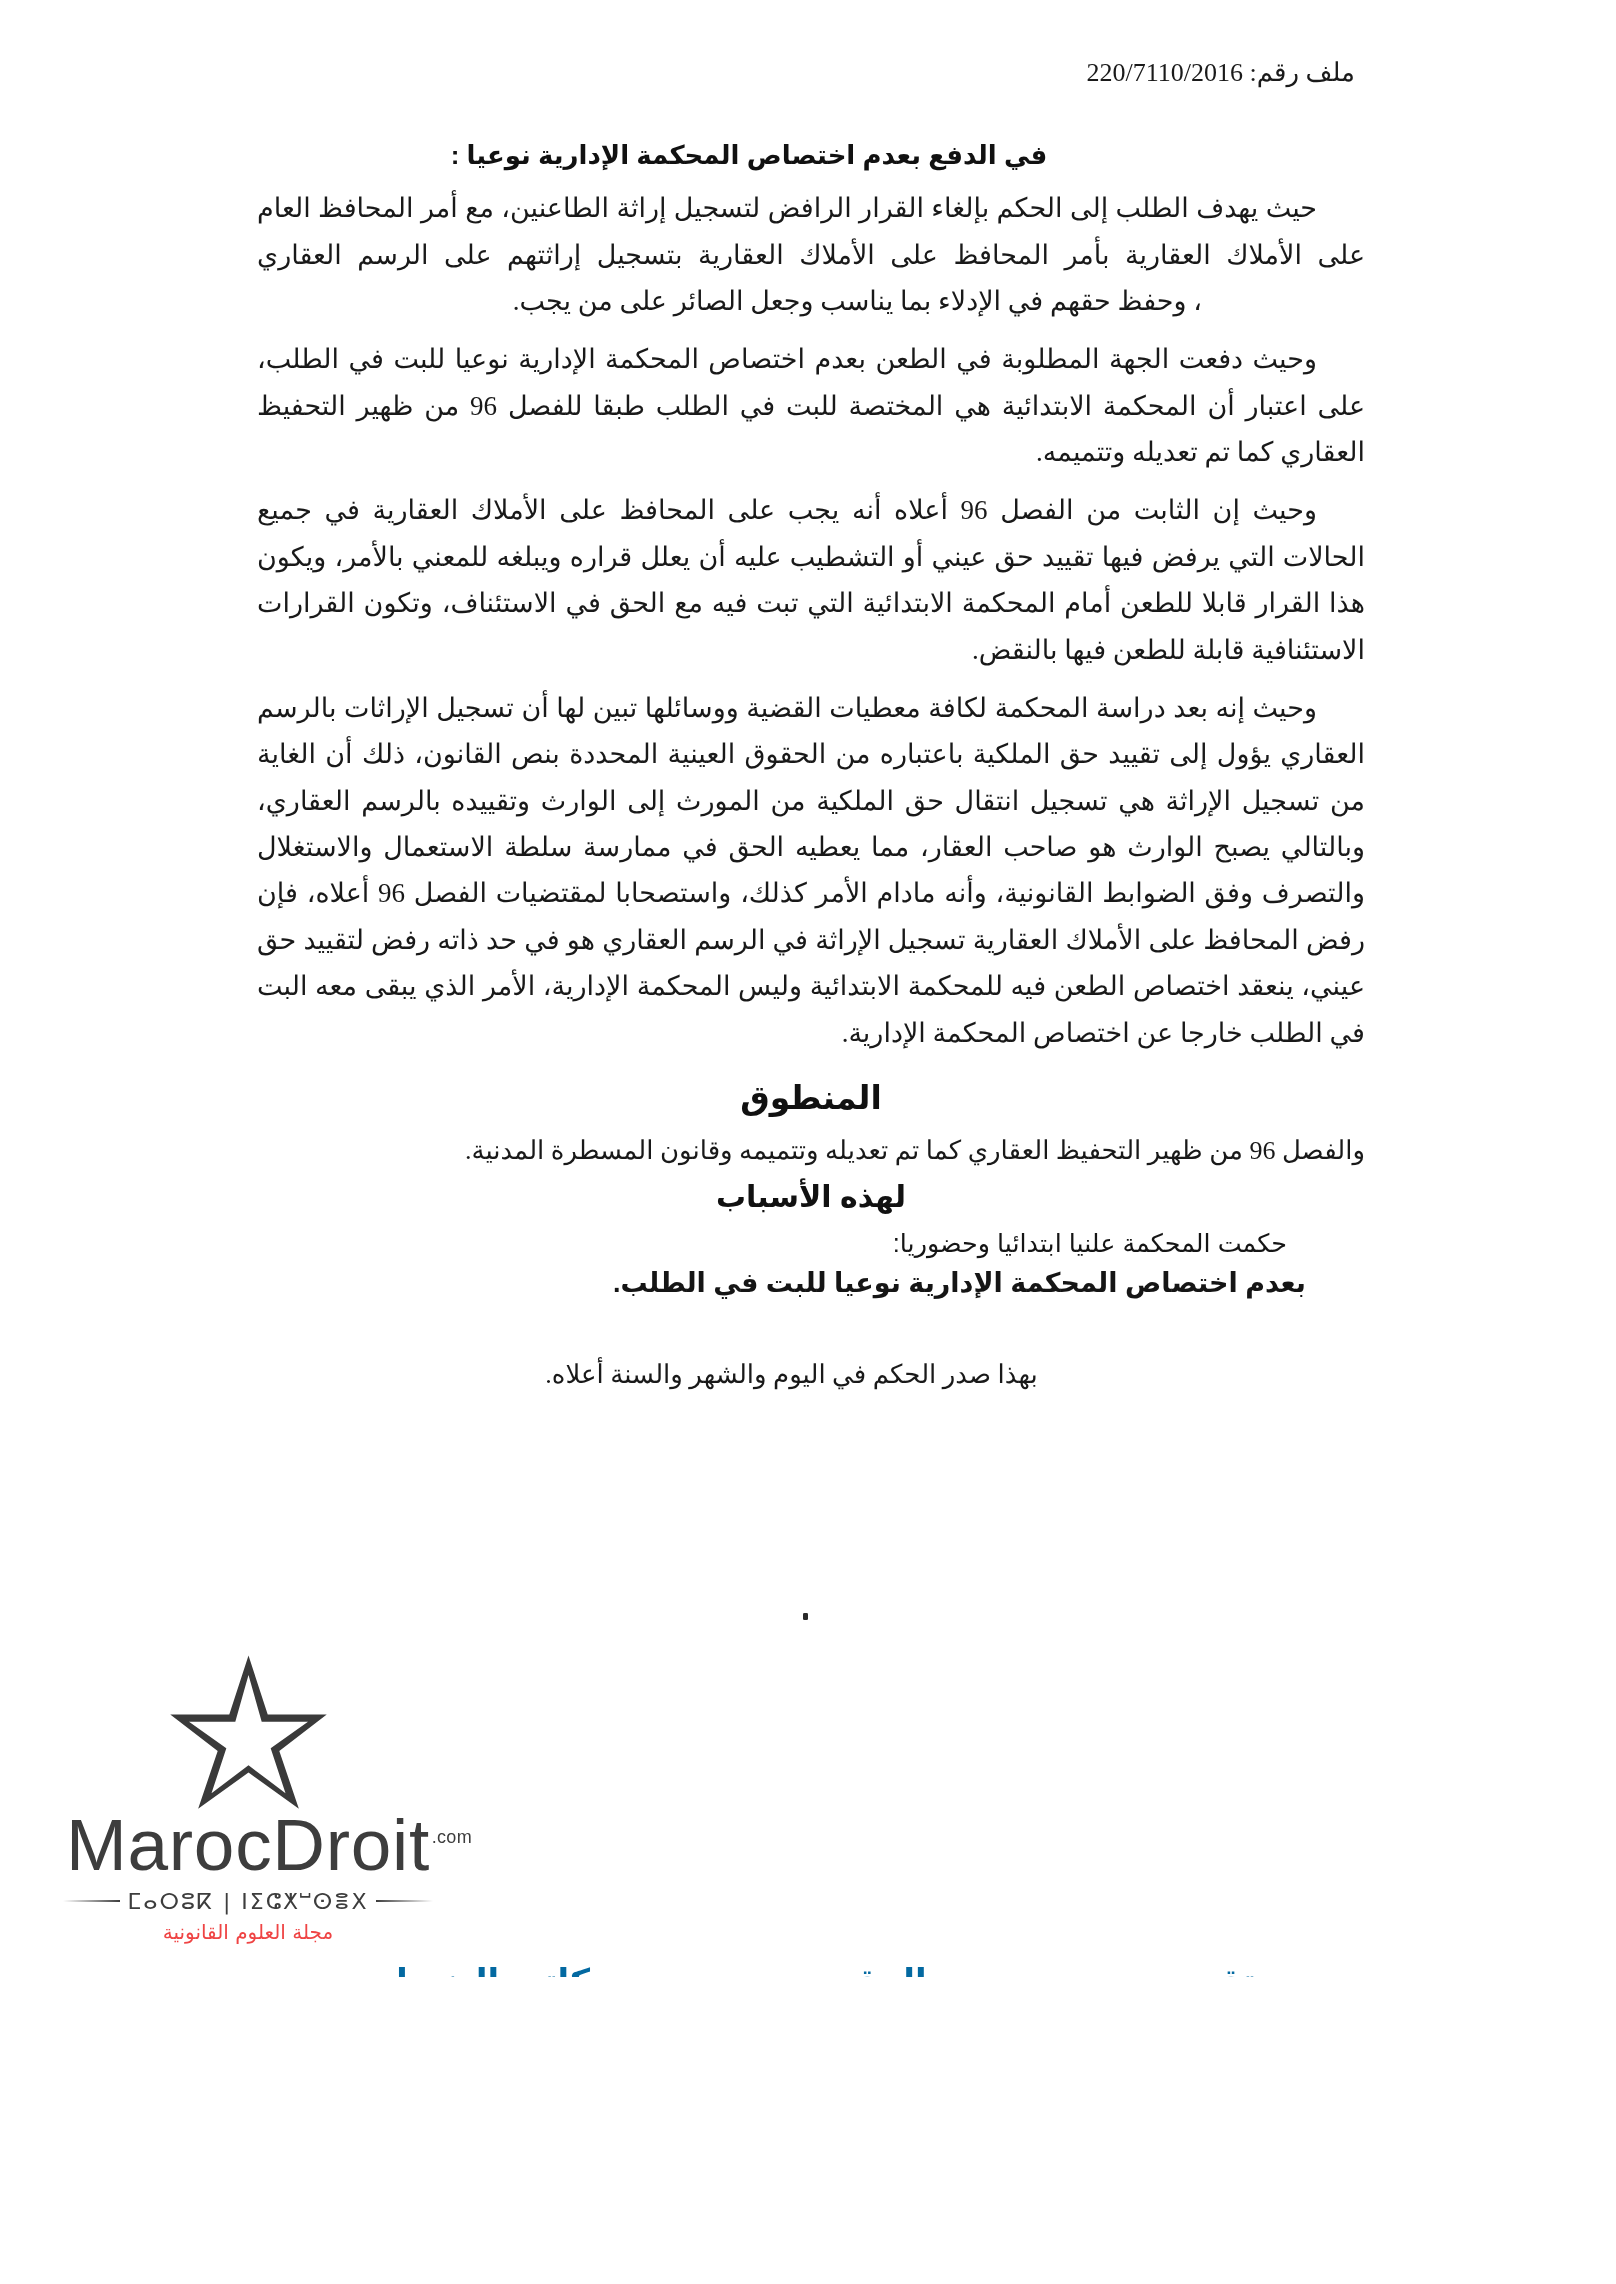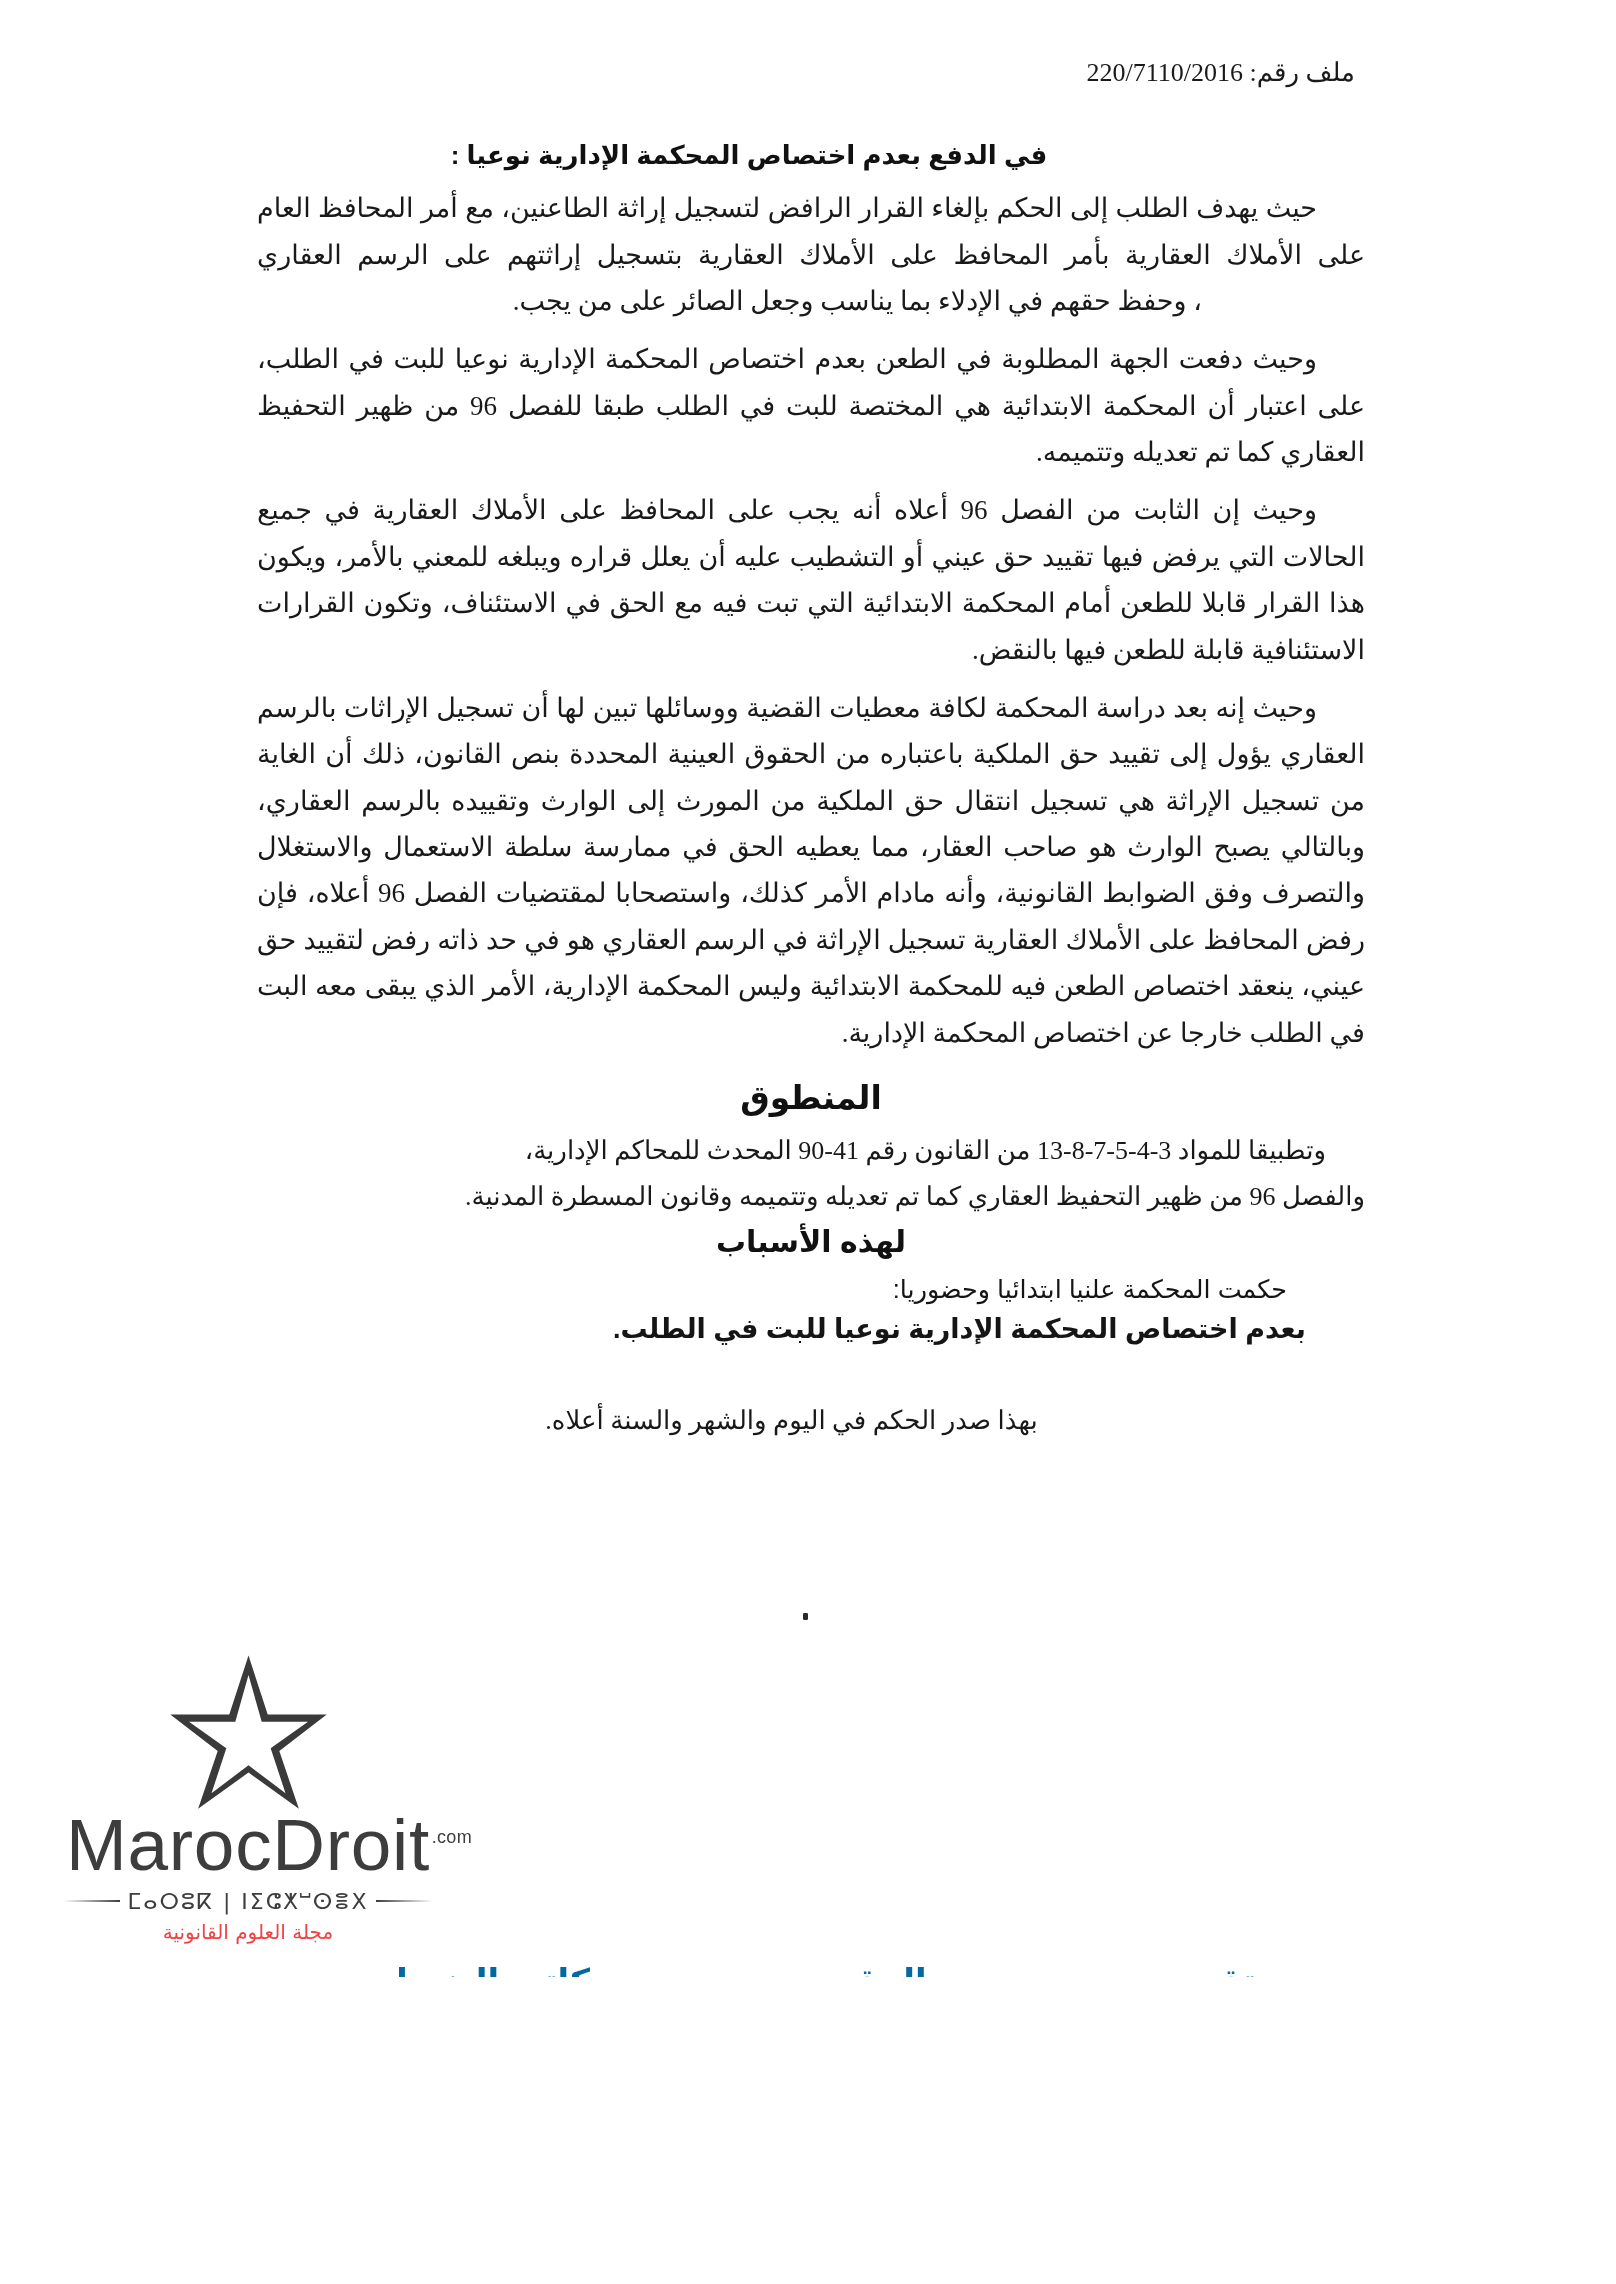--- a/index.html
+++ b/index.html
@@ -217,21 +217,20 @@
     <p class="para"><span>حيث يهدف الطلب إلى الحكم بإلغاء القرار الرافض لتسجيل إراثة الطاعنين، مع أمر المحافظ العام على الأملاك العقارية بأمر المحافظ على الأملاك العقارية بتسجيل إراثتهم على الرسم العقاري</span><span class="gap"></span><span>، وحفظ حقهم في الإدلاء بما يناسب وجعل الصائر على من يجب.</span></p>
 
     <p class="para">وحيث دفعت الجهة المطلوبة في الطعن بعدم اختصاص المحكمة الإدارية نوعيا للبت في الطلب، على اعتبار أن المحكمة الابتدائية هي المختصة للبت في الطلب طبقا للفصل 96 من ظهير التحفيظ العقاري كما تم تعديله وتتميمه.</p>
 
     <p class="para">وحيث إن الثابت من الفصل 96 أعلاه أنه يجب على المحافظ على الأملاك العقارية في جميع الحالات التي يرفض فيها تقييد حق عيني أو التشطيب عليه أن يعلل قراره ويبلغه للمعني بالأمر، ويكون هذا القرار قابلا للطعن أمام المحكمة الابتدائية التي تبت فيه مع الحق في الاستئناف، وتكون القرارات الاستئنافية قابلة للطعن فيها بالنقض.</p>
 
     <p class="para">وحيث إنه بعد دراسة المحكمة لكافة معطيات القضية ووسائلها تبين لها أن تسجيل الإراثات بالرسم العقاري يؤول إلى تقييد حق الملكية باعتباره من الحقوق العينية المحددة بنص القانون، ذلك أن الغاية من تسجيل الإراثة هي تسجيل انتقال حق الملكية من المورث إلى الوارث وتقييده بالرسم العقاري، وبالتالي يصبح الوارث هو صاحب العقار، مما يعطيه الحق في ممارسة سلطة الاستعمال والاستغلال والتصرف وفق الضوابط القانونية، وأنه مادام الأمر كذلك، واستصحابا لمقتضيات الفصل 96 أعلاه، فإن رفض المحافظ على الأملاك العقارية تسجيل الإراثة في الرسم العقاري هو في حد ذاته رفض لتقييد حق عيني، ينعقد اختصاص الطعن فيه للمحكمة الابتدائية وليس المحكمة الإدارية، الأمر الذي يبقى معه البت في الطلب خارجا عن اختصاص المحكمة الإدارية.</p>
 
     <div class="section-head">المنطوق</div>
 
-    <p class="cite">وتطبيقا للمواد 3-4-5-7-8-13 من القانون رقم 41-90 المحدث للمحاكم الإدارية،</p>
 
     <p class="cite l2">والفصل 96 من ظهير التحفيظ العقاري كما تم تعديله وتتميمه وقانون المسطرة المدنية.</p>
 
     <div class="section-head small">لهذه الأسباب</div>
 
     <p class="ruling-line">حكمت المحكمة علنيا ابتدائيا وحضوريا:</p>
 
     <p class="ruling-line bold">بعدم اختصاص المحكمة الإدارية نوعيا للبت في الطلب.</p>
 
     <p class="closing-line">بهذا صدر الحكم في اليوم والشهر والسنة أعلاه.</p>

